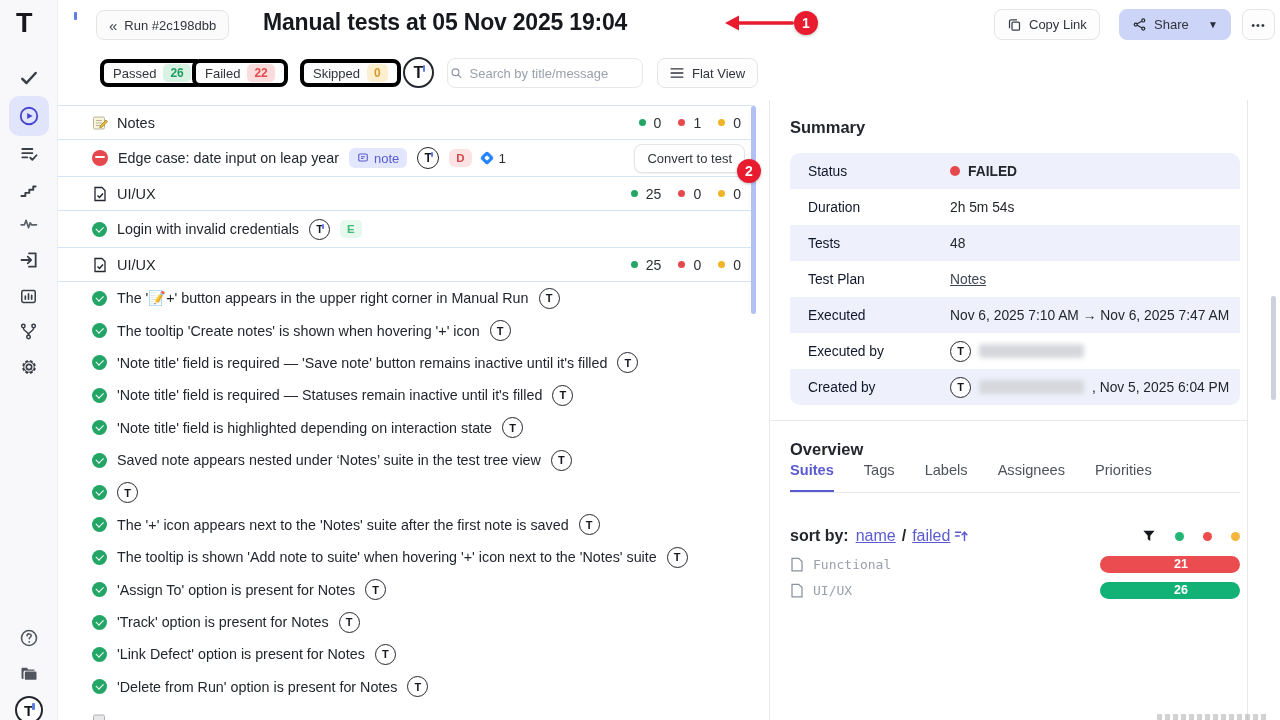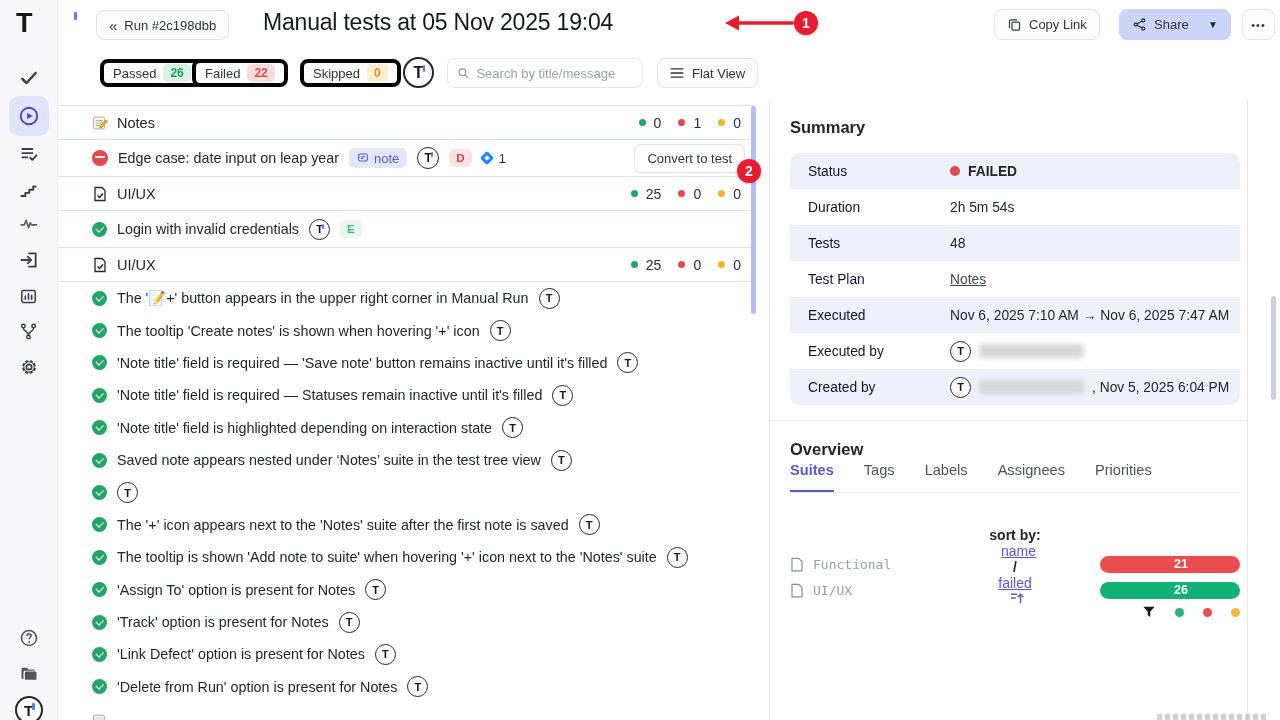--- a/index.html
+++ b/index.html
@@ -20,40 +20,40 @@
   .tlogo .tacc { position:absolute; background:#5b7de5; border-radius:1px; }
 
   .tava { border:1.7px solid #23262d; border-radius:50%; background:#fff;
     display:inline-flex; align-items:center; justify-content:center;
     font-weight:bold; color:#16181d; position:relative; flex:none; }
 
   
   .btn { display:inline-flex; align-items:center; gap:7px; background:#fdfdfe;
     border:1px solid #e3e4e8; border-radius:8px; font-size:13px; color:#30343c;
     padding:0 12px; height:31px; cursor:pointer; white-space:nowrap; }
-  #title { font-size:23px; font-weight:400; color:#16181d; letter-spacing:-0.2px; }
+  #title { font-size:23px; font-weight:700; color:#16181d; letter-spacing:-0.2px; }
   .faildot { width:14px; height:14px; border-radius:50%; background:#e5484d;
     position:relative; flex:none; }
   .faildot::after { content:""; position:absolute; left:3px; right:3px; top:6px;
     height:2px; background:#fff; border-radius:1px; }
   .passdot { width:15px; height:15px; border-radius:50%; background:#23a566; position:relative; flex:none; }
   .passdot::after { content:""; position:absolute; left:4px; top:4px; width:6px; height:3.5px;
     border-left:1.8px solid #fff; border-bottom:1.8px solid #fff; transform:rotate(-45deg); }
 
   
   .chip { display:inline-flex; align-items:center; gap:7px; border:4px solid #000000;
     border-radius:8px; background:#fdfdfe; height:28px; padding:0 9px; font-size:13px;
     color:#30343c; cursor:pointer; }
   .cnt { border-radius:5px; font-size:12px; font-weight:600; padding:2px 7px; }
   .cnt.passed { background:#d8f3e3; color:#1d9e63; }
   .cnt.failed { background:#fbdcdc; color:#e5484d; }
   .cnt.skipped { background:#fcefcf; color:#d79a2b; }
   #search { position:absolute; left:447px; top:58px; width:196px; height:30px;
     border:1px solid #e6e7eb; border-radius:8px; background:#fff; display:flex;
-    align-items:center; padding:0 9px; gap:7px; }
+    align-items:center; padding:0 2px; gap:7px; }
   #search input { border:none; outline:none; width:100%; font-size:13px; color:#30343c;
     font-family:"Liberation Sans", sans-serif; background:transparent; }
   #search input::placeholder { color:#9aa1ab; }
 
   
   #tree { position:absolute; left:58px; top:105px; width:697px; height:615px; overflow:hidden; }
   .suite { display:flex; align-items:center; height:35px; padding:0 14px 0 34px;
     border-top:1px solid #d6e4f7; border-bottom:1px solid #d6e4f7; gap:9px; }
   .suite + .suite, .trow + .suite { border-top:1px solid #d6e4f7; }
   .suite .slabel { font-size:14.5px; color:#23262d; }
@@ -470,21 +470,21 @@
   <h2 class="sec-title abs" style="left:790px; top:440px;">Overview</h2>
 
   <div class="abs" style="left:790px; top:462px; width:450px; display:flex; gap:30px; border-bottom:1px solid #e7e8ec;">
     <span class="tab active">Suites</span>
     <span class="tab">Tags</span>
     <span class="tab">Labels</span>
     <span class="tab">Assignees</span>
     <span class="tab">Priorities</span>
   </div>
 
-  <div class="abs" style="left:790px; top:527px; width:450px; display:flex; align-items:center; font-size:14px;flex-direction:column;">
+  <div class="abs" style="left:790px; top:527px; width:450px; display:flex; align-items:center; font-size:16px;">
     <span style="font-weight:600; color:#23262d;">sort by:</span>
     <span class="link" style="margin-left:7px;">name</span>
     <span style="margin:0 6px; font-weight:600;">/</span>
     <span class="link">failed</span>
     <svg style="margin-left:4px;" width="15" height="14" viewBox="0 0 20 18" fill="none" stroke="#5a5ad1" stroke-width="2" stroke-linecap="round">
         <path d="M2 4h7M2 9h5"></path>
         <path d="M14 15V4M14 4l-3.2 3.4M14 4l3.2 3.4"></path>
       </svg>
     <span style="margin-left:auto; display:flex; align-items:center; gap:19px;">
       <svg width="14" height="14" viewBox="0 0 20 20">

